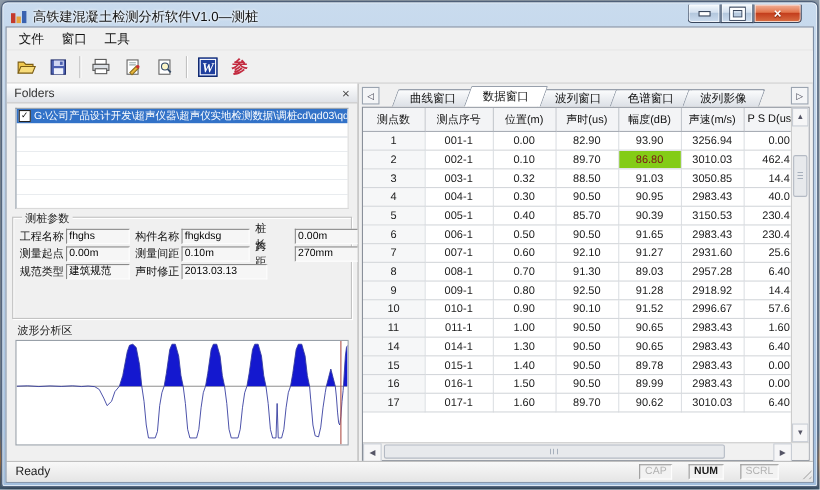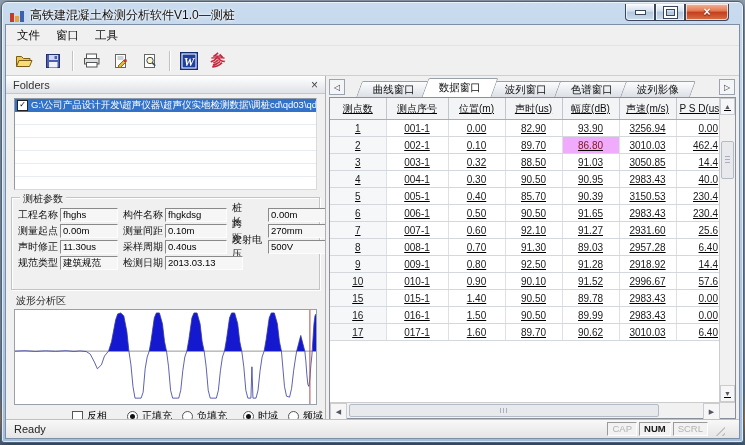--- a/index.html
+++ b/index.html
@@ -64,48 +64,48 @@
   .tabstrip{height:19px;flex:none;display:flex;align-items:flex-end;}
   .tnav{width:14px;height:14px;margin-bottom:2px;border:1px solid #9aa3af;background:#f4f5f7;font-size:8px;color:#334;
     display:flex;align-items:center;justify-content:center;flex:none;}
   .tabs{display:flex;align-items:flex-end;height:100%;margin-left:8px;flex:1;overflow:hidden;padding-left:6px;}
   .tab{height:15px;padding:0 13px;background:linear-gradient(#fbfcfd,#dce0e6);border:1px solid #98a0ac;border-bottom:none;
     transform:skewX(-20deg);margin-right:-4px;display:flex;align-items:center;border-radius:2px 2px 0 0;position:relative;z-index:1;}
   .tab.active{height:18px;background:#fff;z-index:3;}
   .tab span{transform:skewX(20deg);font-size:10.5px;color:#111;white-space:nowrap;}
   .tnav.right{margin-left:auto;margin-right:1px;}
   .tableouter{flex:1;border:1px solid #8a909a;background:#fff;display:flex;flex-direction:column;min-height:0;}
-  .tablerow{flex:1;display:flex;min-height:0;text-decoration:underline;}
+  .tablerow{flex:1;display:flex;min-height:0;}
   .tablewrap{flex:1;overflow:hidden;min-width:0;}
   table{border-collapse:collapse;table-layout:fixed;width:100%;font-size:10px;}
   th{height:19px;background:#f3f4f6;border-right:1px solid #c3c7cd;border-bottom:1px solid #a8adb5;font-weight:normal;
      overflow:hidden;white-space:nowrap;color:#111;}
   td{height:14px;text-align:center;border-right:1px solid #dde0e4;border-bottom:1px solid #d4d7db;overflow:hidden;white-space:nowrap;color:#1a1a1a;}
   td:first-child{background:#f6f7f8;}
   td:last-child,th:last-child{text-align:right;border-right:none;}
   th:last-child{text-align:left;padding-left:3px;}
-  td.alert{background:#f0abfc;color:#7c1616;}
+  td.alert{background:#84cc16;color:#7c1616;}
   
   .vscroll{width:15px;flex:none;background:#f1f1f1;border-left:1px solid #cccccc;display:flex;flex-direction:column;}
   .sbtn{height:15px;flex:none;background:#f6f6f7;border:1px solid #c8cdd4;font-size:7px;color:#556;display:flex;align-items:center;justify-content:center;}
   .vtrack{flex:1;position:relative;}
   .vthumb{position:absolute;top:26px;left:1px;right:1px;height:36px;background:#e7e9ec;border:1px solid #b4bac4;border-radius:2px;}
   .vthumb::after{content:"";position:absolute;left:3px;right:3px;top:50%;margin-top:-4px;height:7px;
     background:repeating-linear-gradient(#a7b0bc 0 1px,transparent 1px 3px);}
   .hscroll{height:15px;flex:none;display:flex;border-top:1px solid #cccccc;background:#f1f1f1;}
   .hbtn{width:15px;height:100%;flex:none;background:#f6f6f7;border:1px solid #c8cdd4;font-size:7px;color:#556;display:flex;align-items:center;justify-content:center;}
   .htrack{flex:1;position:relative;}
   .hthumb{position:absolute;left:2px;right:44px;top:1px;bottom:1px;background:#e7e9ec;border:1px solid #b4bac4;border-radius:2px;}
   .hthumb::after{content:"";position:absolute;top:3px;bottom:3px;left:50%;margin-left:-4px;width:8px;
     background:repeating-linear-gradient(90deg,#a7b0bc 0 1px,transparent 1px 3px);}
   .hcorner{width:15px;flex:none;background:#f1f1f1;}
   
   .statusbar{height:18px;flex:none;background:linear-gradient(#f8f8f8,#e5e5e5);border-top:1px solid #c0c0c0;
-    display:flex;align-items:center;padding:0 14px 0 8px;font-size:11px;color:#222;}
-  .inds{margin-left:auto;display:flex;gap:2px;align-items:flex-end;}
+    display:flex;align-items:center;padding:0 1px 0 8px;font-size:11px;color:#222;}
+  .inds{margin-left:auto;display:flex;gap:15px;align-items:flex-end;}
   .ind{border:1px solid;border-color:#9a9a9a #fdfdfd #fdfdfd #9a9a9a;padding:0 4px;font-size:9.5px;height:12px;line-height:12px;color:#b3b3b3;background:#f2f2f2;}
   .ind.on{color:#1a1a1a;font-weight:bold;}
   .grip{width:13px;height:13px;margin-left:2px;clip-path:polygon(100% 0,100% 100%,0 100%);
     background:repeating-linear-gradient(135deg,#c3c3c3 0 1px,transparent 1px 4px);}
 </style>
 </head>
 <body>
 
 <div class="window">
   <div class="titlebar">
@@ -215,31 +215,23 @@
           </div>
           <div class="prow">
             <span class="plabel" style="width:42px">测量起点</span>
             <span class="pfield" style="width:52px">0.00m</span>
             <span class="plabel" style="width:42px;margin-left:5px">测量间距</span>
             <span class="pfield" style="width:56px">0.10m</span>
             <span class="plabel" style="width:36px;margin-left:5px">跨　　距</span>
             <span class="pfield" style="width:56px">270mm</span>
           </div>
           <div class="prow">
-            <span class="plabel" style="width:42px">声时修正</span>
-            <span class="pfield" style="width:52px">11.30us</span>
-            <span class="plabel" style="width:42px;margin-left:5px">采样周期</span>
-            <span class="pfield" style="width:56px">0.40us</span>
-            <span class="plabel" style="width:36px;margin-left:5px">发射电压</span>
-            <span class="pfield" style="width:56px">500V</span>
-          </div>
-          <div class="prow">
             <span class="plabel" style="width:42px">规范类型</span>
             <span class="pfield" style="width:52px">建筑规范</span>
-            <span class="plabel" style="width:42px;margin-left:5px">检测日期</span>
+            <span class="plabel" style="width:42px;margin-left:5px">声时修正</span>
             <span class="pfield" style="width:72px">2013.03.13</span>
           </div>
         </div>
 
         <div class="wavetitle">波形分析区</div>
         <div class="wavebox">
           <svg viewBox="0 0 296 96" preserveAspectRatio="none">
             <line x1="0" y1="42" x2="296" y2="42" stroke="#6b6b6b" stroke-width="0.7"></line>
             <path fill="#1418cf" stroke="none" d="
               M92,42 L95,32 L99,10 L101,4 L104,3 L107,6 L110,22 L112,42 Z
@@ -262,32 +254,20 @@
               L225,58 L227,82 L229,90 L232,90 L233,58 L234,90 L237,90 L239,82 L241,62 L243,48 L245,42
               L247,30 L250,8 L252,3 L255,3 L258,14 L260,32 L262,42
               L263,54 L265,78 L267,88 L270,89 L272,80 L274,62 L276,48 L277,42
               L279,34 L281,26 L283,34 L285,42
               L286,52 L287,66 L288,76 L289,78 L290,70 L291,56 L292,46
               L293,30 L294,14 L295,6 L296,4"></path>
             <line x1="290" y1="0" x2="290" y2="96" stroke="#b0524a" stroke-width="1"></line>
           </svg>
         </div>
 
-        <div class="ctrlrowA">
-          <span class="cbox" style="margin-left:58px"></span>
-          <span>反相</span>
-          <span class="radio on" style="margin-left:16px"></span>
-          <span>正填充</span>
-          <span class="radio" style="margin-left:6px"></span>
-          <span>负填充</span>
-          <span class="radio on" style="margin-left:12px"></span>
-          <span>时域</span>
-          <span class="radio" style="margin-left:6px"></span>
-          <span>频域</span>
-        </div>
 
       </div>
 
       <div class="rightpanel">
         <div class="tabstrip">
           <div class="tnav">◁</div>
           <div class="tabs">
               <div class="tab">
                 <span>曲线窗口</span>
               </div>
@@ -416,20 +396,38 @@
                     <tr>
                       <td>10</td>
                       <td>010-1</td>
                       <td>0.90</td>
                       <td>90.10</td>
                       <td>91.52</td>
                       <td>2996.67</td>
                       <td>57.6</td>
                     </tr>
                     <tr>
+                      <td>11</td>
+                      <td>011-1</td>
+                      <td>1.00</td>
+                      <td>90.50</td>
+                      <td>90.65</td>
+                      <td>2983.43</td>
+                      <td>1.60</td>
+                    </tr>
+                    <tr>
+                      <td>14</td>
+                      <td>014-1</td>
+                      <td>1.30</td>
+                      <td>90.50</td>
+                      <td>90.65</td>
+                      <td>2983.43</td>
+                      <td>6.40</td>
+                    </tr>
+                    <tr>
                       <td>15</td>
                       <td>015-1</td>
                       <td>1.40</td>
                       <td>90.50</td>
                       <td>89.78</td>
                       <td>2983.43</td>
                       <td>0.00</td>
                     </tr>
                     <tr>
                       <td>16</td>

